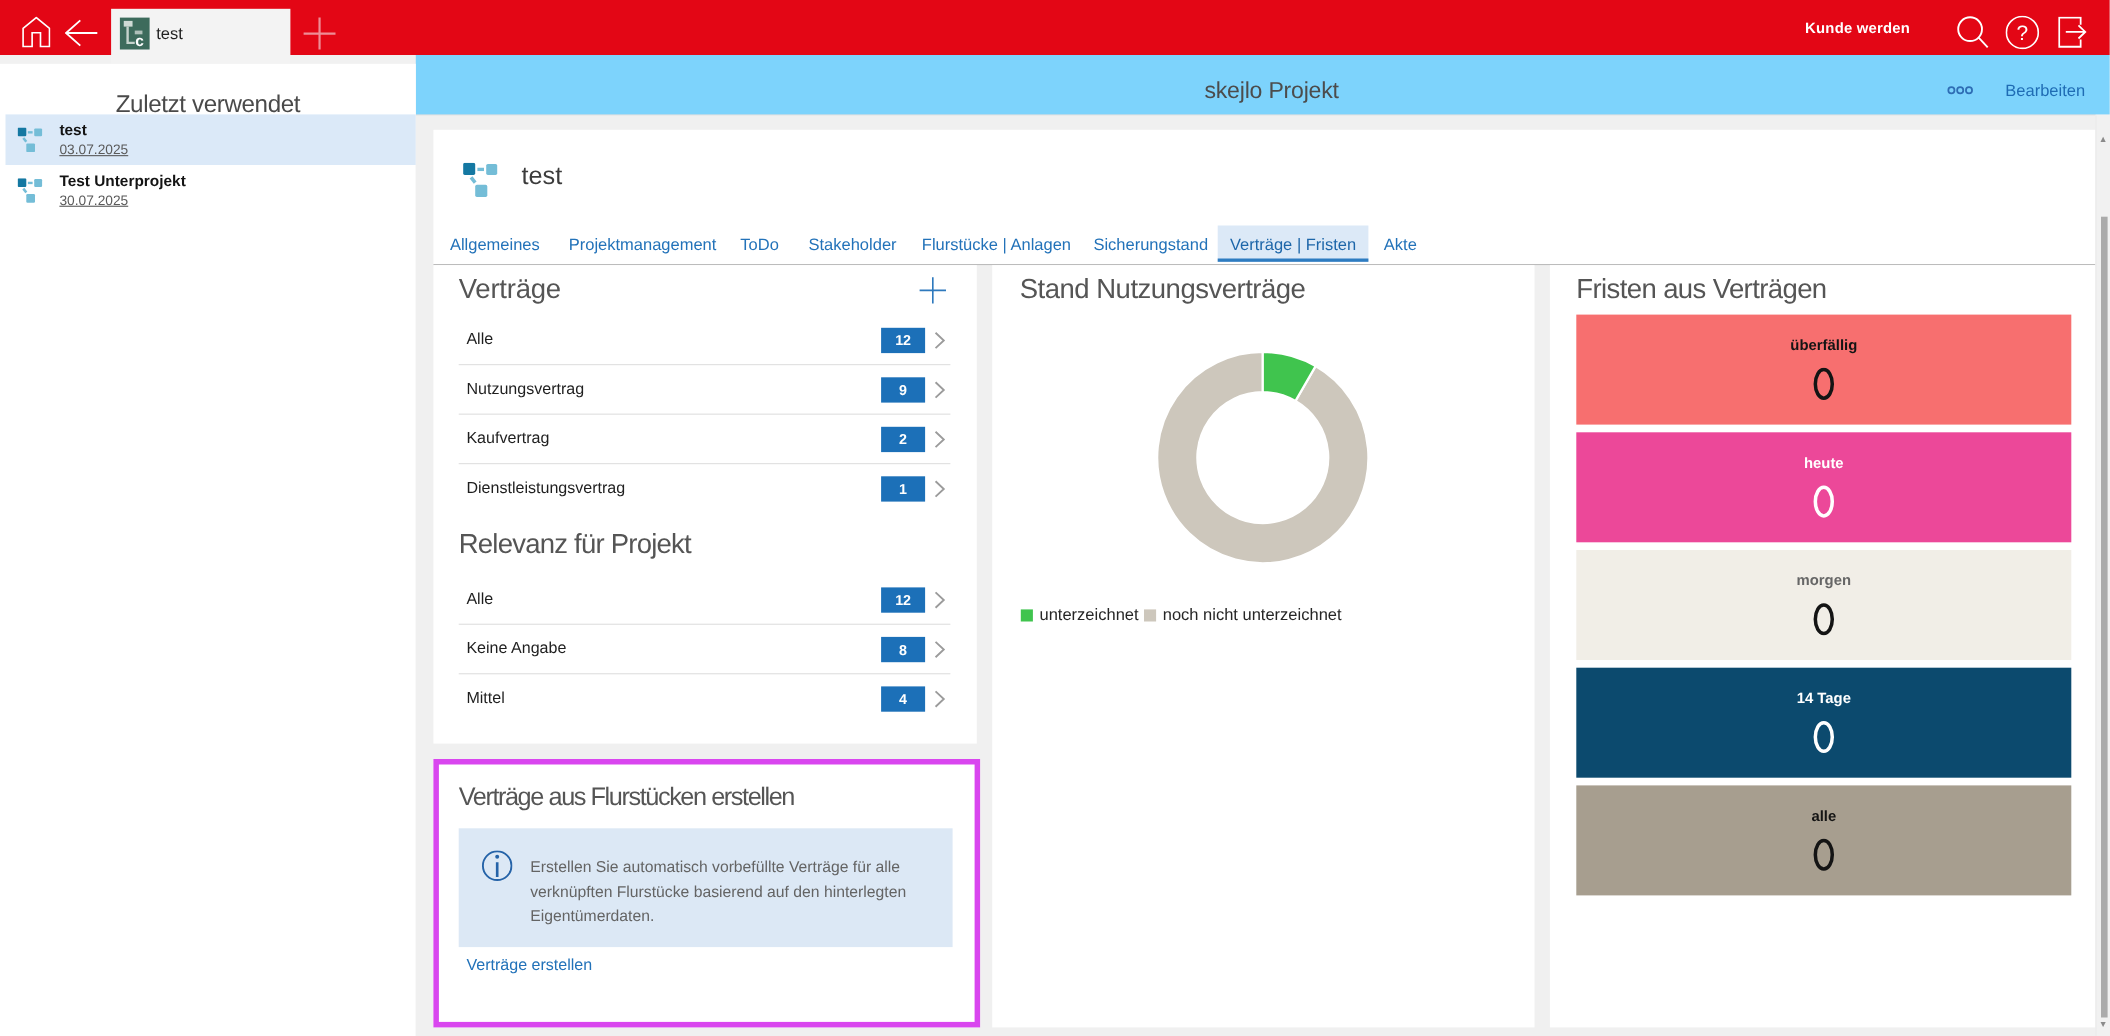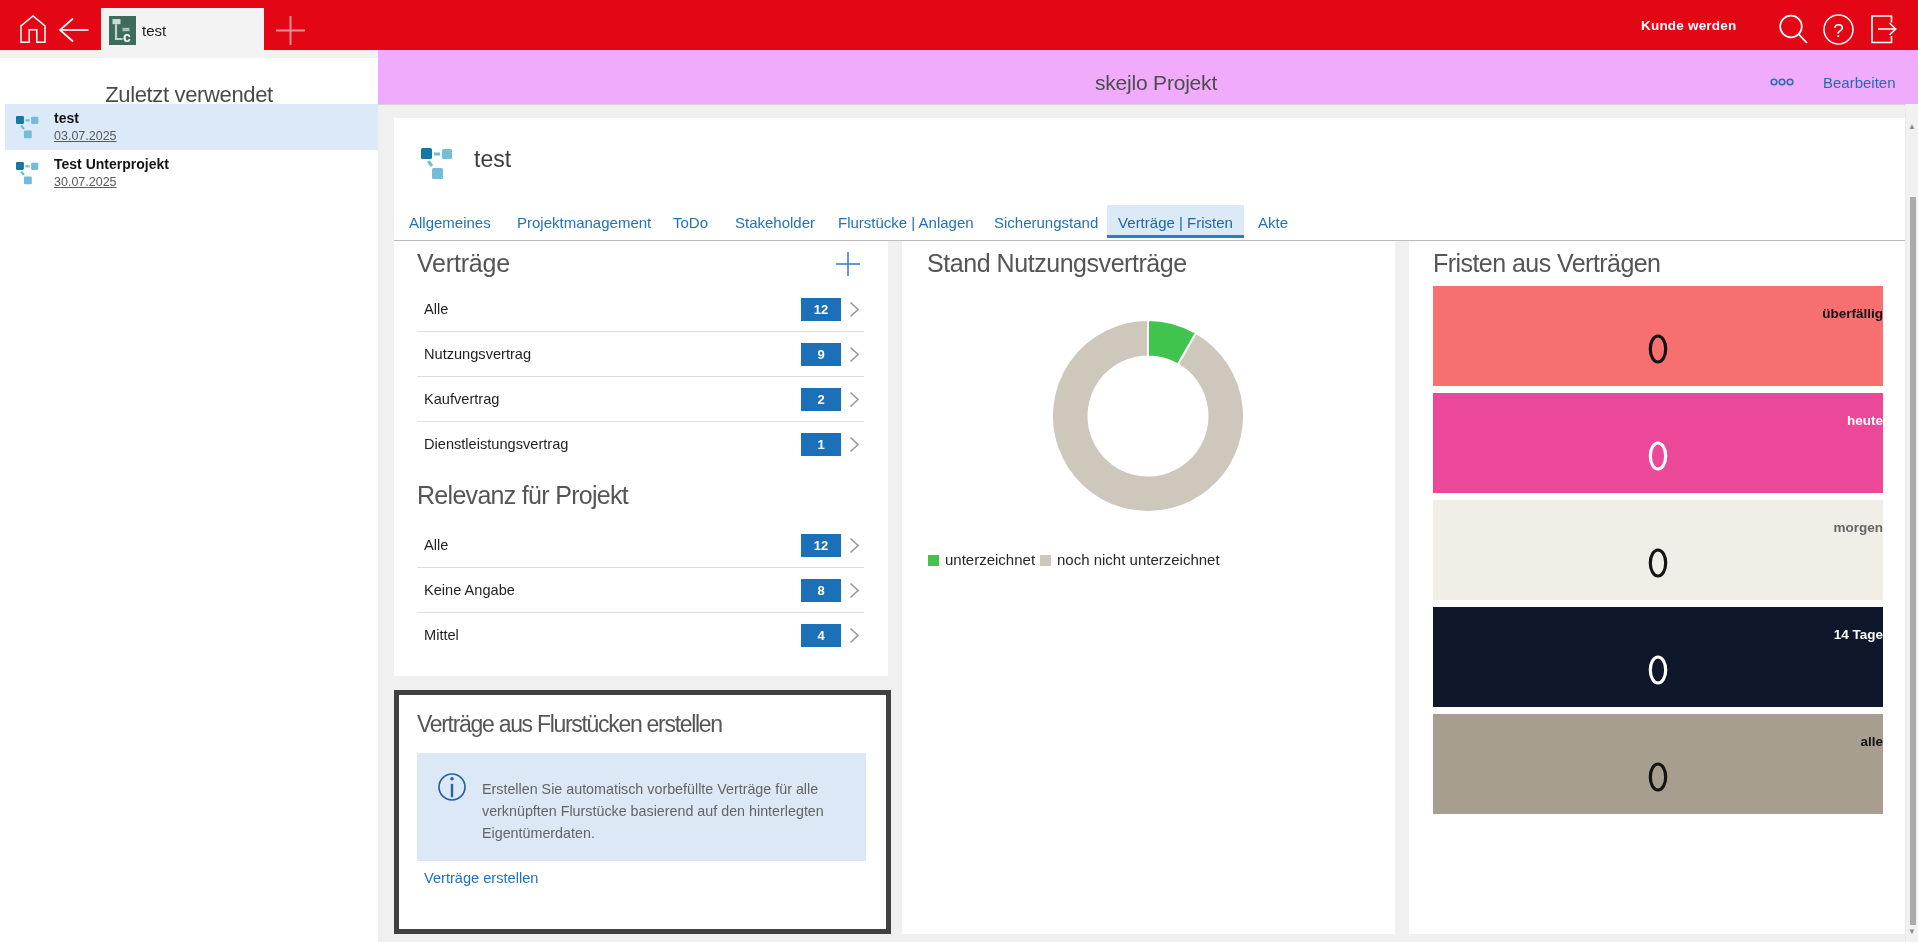--- a/index.html
+++ b/index.html
@@ -10,21 +10,21 @@
 
 
 #topbar { position:absolute; left:0; top:0; width:1918px; height:50px; background:#e30615; }
 #topstrip { position:absolute; left:0; top:50px; width:378px; height:8px; background:#f1f1f1; }
 #tab { position:absolute; left:101px; top:8px; width:163px; height:50px; background:#f3f3f3; }
 #tab .ticon { position:absolute; left:8px; top:8px; width:27px; height:29px; background:#3d6b5c; }
 #tab .tlabel { position:absolute; left:41px; top:0; height:46px; line-height:46px; font-size:15px; color:#1f1f1f; }
 #kunde { position:absolute; left:1641px; top:0; height:50px; line-height:51px; color:#fff; font-size:13.5px; font-weight:700; letter-spacing:0.2px; }
 
 
-#titlerow { position:absolute; left:378px; top:50px; width:1540px; height:54px; background:#f0abfc; }
+#titlerow { position:absolute; left:378px; top:50px; width:1540px; height:54px; background:#7dd3fc; }
 #titleborder { position:absolute; left:378px; top:104px; width:1527px; height:1px; background:#d5d5d5; }
 #titlerow .ttl { position:absolute; left:8px; width:100%; top:0; height:54px; line-height:66px; text-align:center; font-size:21px; color:#4c4c4c; letter-spacing:-0.2px; }
 #bearb { position:absolute; left:1445px; top:0; height:54px; line-height:66px; font-size:15px; color:#1f6cb4; }
 
 
 #sidebar { position:absolute; left:0; top:58px; width:378px; height:884px; background:#ffffff; }
 #sidebar h1 { font-weight:400; font-size:22px; color:#4a4a4a; text-align:center; margin-top:24px; letter-spacing:-0.35px; }
 .srow { position:absolute; left:5px; width:373px; height:46px; }
 .srow.sel { background:#dbe9f8; }
 .srow .ic { position:absolute; left:11px; top:12px; }
@@ -42,32 +42,32 @@
 h2.sec { font-weight:400; font-size:25px; color:#555555; letter-spacing:-0.2px; }
 
 
 .lrow { position:absolute; left:23px; width:447px; height:45px; }
 .lrow.bb { border-bottom:1px solid #dfdfdf; }
 .lrow .lbl { position:absolute; left:7px; top:0; height:45px; line-height:45px; font-size:14.6px; color:#1f1f1f; }
 .lrow .badge { position:absolute; right:23px; top:11px; width:40px; height:23px; background:#1c70b8; color:#fff; font-size:13px; font-weight:700; text-align:center; line-height:23px; }
 .lrow .chev { position:absolute; right:4px; top:14px; }
 
 
-#greenbox { position:absolute; left:16px; top:585px; width:497px; height:244px; border:5px solid #404040; background:#fff; }
+#greenbox { position:absolute; left:16px; top:585px; width:497px; height:244px; border:5px solid #d946ef; background:#fff; }
 #infobox { position:absolute; left:18px; top:58px; width:449px; height:108px; background:#dce8f5; }
 #infobox .txt { position:absolute; left:65px; top:25px; font-size:14.3px; line-height:22px; color:#646464; }
 #vlink { position:absolute; left:25px; top:175px; font-size:14.6px; color:#2272b9; }
 
 
 .leg { position:absolute; top:312px; height:14px; font-size:15px; color:#262626; line-height:13px; }
 .lsq { display:inline-block; width:11px; height:11px; margin-right:6px; vertical-align:-1px; }
 
 
 .fbox { position:absolute; left:24px; width:450px; height:100px; text-align:center; }
-.fbox .fl { display:block; padding-top:20px; font-size:13.5px; font-weight:700;text-align:right; }
+.fbox .fl { display:block; padding-top:20px; font-size:13.5px; font-weight:700; }
 .fbox .fz { display:block; margin-top:13px; height:30px; }
 
 
 #sbar { position:absolute; left:1905px; top:105px; width:13px; height:837px; background:#f1f1f1; border-left:1px solid #e9e9e9; }
 #sbar .thumb { position:absolute; left:4px; top:92px; width:6px; height:728px; background:#ababab; }
 #sbar .ar { position:absolute; left:0; width:12px; height:12px; color:#8a8a8a; font-size:8px; text-align:center; line-height:12px; }
 </style>
 </head>
 <body>
 
@@ -260,21 +260,21 @@
         <span class="fz"><svg width="20" height="30" viewBox="0 0 20 30">
             <ellipse cx="10" cy="15" rx="7.7" ry="13" fill="none" stroke="#ffffff" stroke-width="3.2"></ellipse>
           </svg></span>
       </div>
     <div class="fbox" style="top:259px;background:#f1eee7;color:#141414">
         <span class="fl" style="color:#666">morgen</span>
         <span class="fz"><svg width="20" height="30" viewBox="0 0 20 30">
             <ellipse cx="10" cy="15" rx="7.7" ry="13" fill="none" stroke="#141414" stroke-width="3.2"></ellipse>
           </svg></span>
       </div>
-    <div class="fbox" style="top:366px;background:#0f172a;color:#fff">
+    <div class="fbox" style="top:366px;background:#0c4a6e;color:#fff">
         <span class="fl">14 Tage</span>
         <span class="fz"><svg width="20" height="30" viewBox="0 0 20 30">
             <ellipse cx="10" cy="15" rx="7.7" ry="13" fill="none" stroke="#ffffff" stroke-width="3.2"></ellipse>
           </svg></span>
       </div>
     <div class="fbox" style="top:473px;background:#a79e8f;color:#141414">
         <span class="fl">alle</span>
         <span class="fz"><svg width="20" height="30" viewBox="0 0 20 30">
             <ellipse cx="10" cy="15" rx="7.7" ry="13" fill="none" stroke="#141414" stroke-width="3.2"></ellipse>
           </svg></span>

